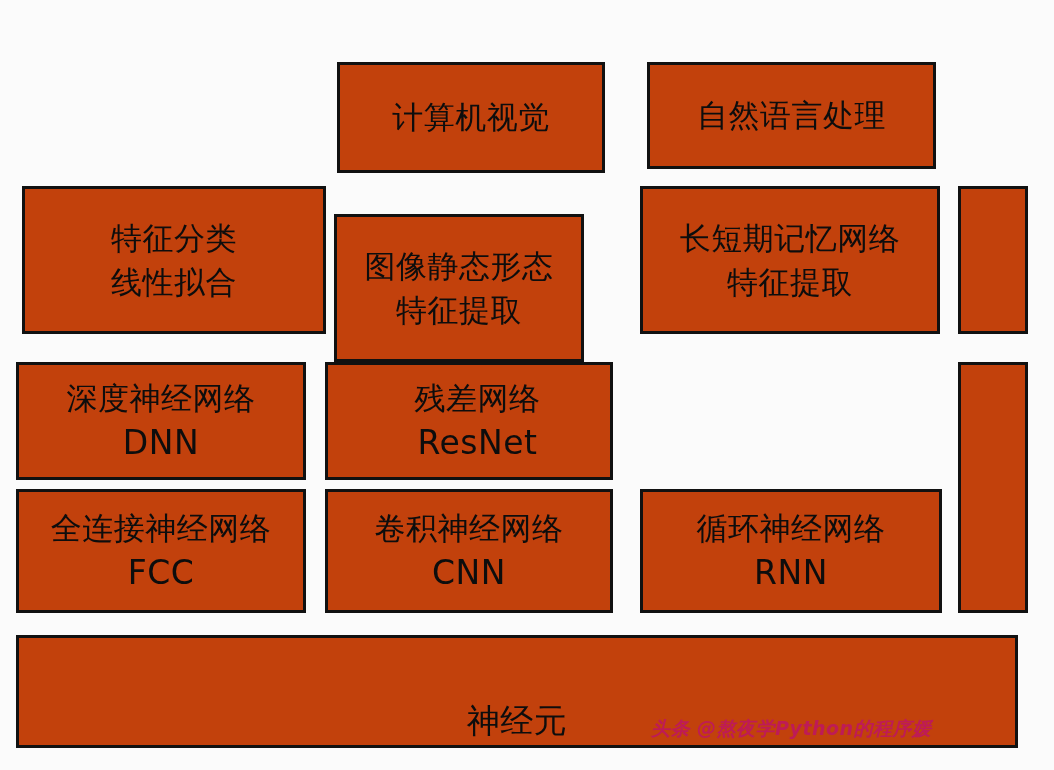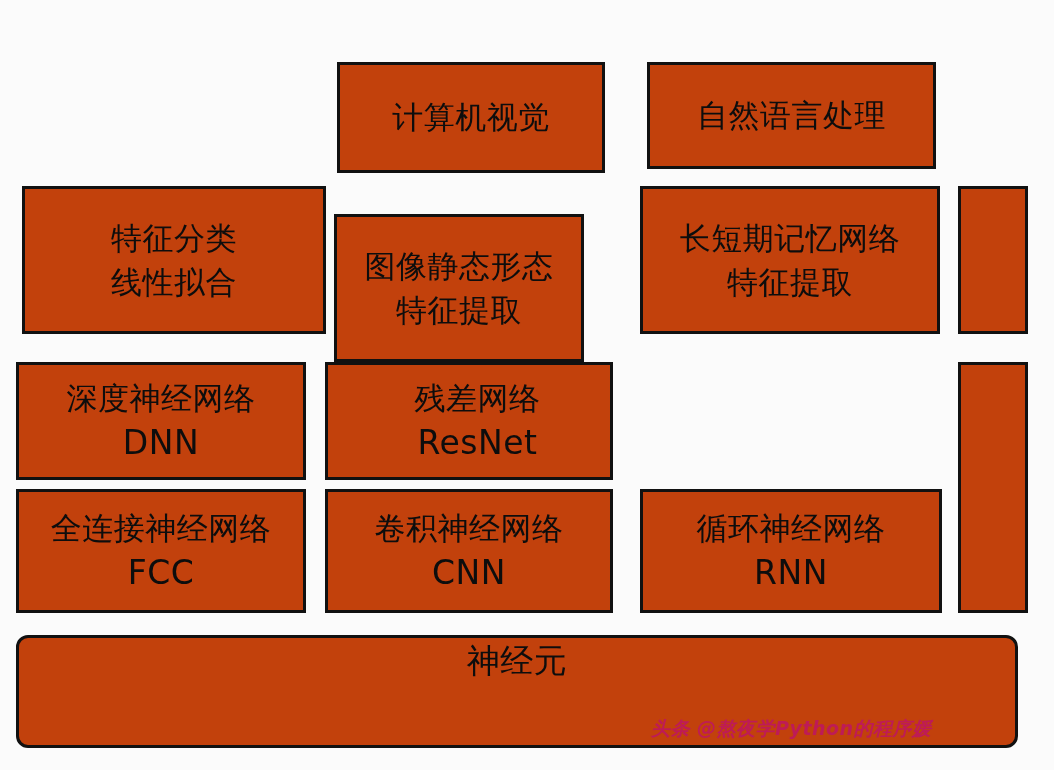--- a/index.html
+++ b/index.html
@@ -58,21 +58,21 @@
   #box-dnn     { left: 16px;  top: 362px; width: 290px; height: 118px; }
   #box-resnet  { left: 325px; top: 362px; width: 288px; height: 118px; padding-left: 17px; }
   #box-lstm    { left: 640px; top: 362px; width: 302px; height: 118px; }
   #box-side-bot{ left: 958px; top: 362px; width: 70px;  height: 251px; }
   
   #box-fcc     { left: 16px;  top: 489px; width: 290px; height: 124px; }
   #box-cnn     { left: 325px; top: 489px; width: 288px; height: 124px; }
   #box-rnn     { left: 640px; top: 489px; width: 302px; height: 124px; }
   
   #box-neuron  { left: 16px;  top: 635px; width: 1002px; height: 113px;
-                 display: flex; align-items: center; justify-content: flex-start; border-radius: 12px; }
+                 display: flex; align-items: center; justify-content: flex-end; }
   #box-neuron .cn { font-size: 33px; }
   
   #watermark {
     position: absolute;
     left: 651px;
     top: 716px;
     font-size: 19px;
     font-weight: bold;
     font-style: italic;
     color: #be185d;

